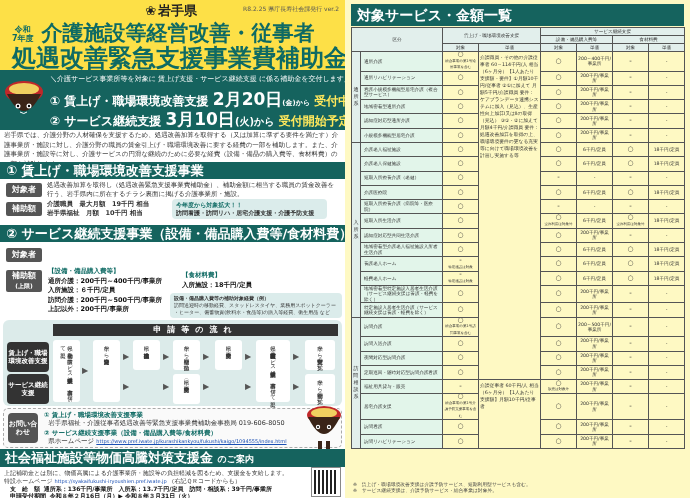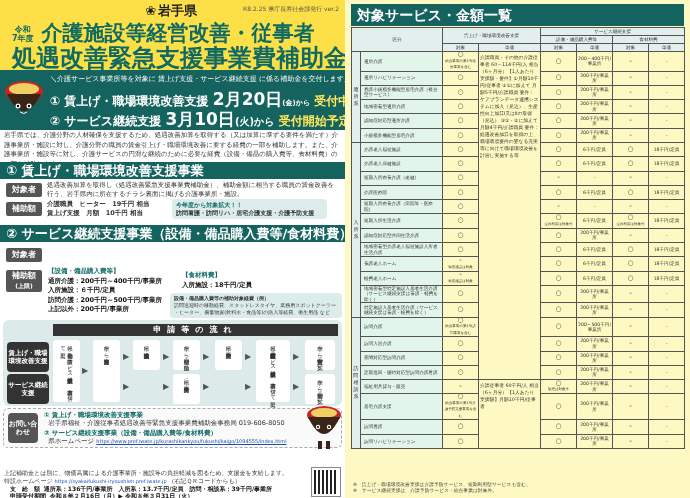--- a/index.html
+++ b/index.html
@@ -79,21 +79,21 @@
     <div class="line" style="top:18px"><span>① 賃上げ・職場環境改善支援</span> <span class="big">2月20日</span><span style="font-size:7px">(金)から</span> <span class="y">受付中！</span></div>
     <div class="line" style="top:38px"><span>② サービス継続支援</span> <span class="big">3月10日</span><span style="font-size:10px">(火)から</span> <span class="y">受付開始予定！</span></div>
   </div>
 
   <div class="intro">岩手県では、介護分野の人材確保を支援するため、処遇改善加算を取得する（又は加算に準ずる要件を満たす）介護事業所・施設に対し、介護分野の職員の賃金引上げ・職場環境改善に要する経費の一部を補助します。また、介護事業所・施設等に対し、介護サービスの円滑な継続のために必要な経費（設備・備品の購入費等、食材料費）の一部を補助します。</div>
 
   <div class="sec" style="top:162px">① 賃上げ・職場環境改善支援事業</div>
   <div class="lab" style="top:183px">対象者</div>
   <div class="txt" style="left:47px;top:181px"><span>処遇改善加算を取得し（処遇改善緊急支援事業費補助金）、補助金額に相当する職員の賃金改善を</span><br><span>行う、岩手県内に所在するチラシ裏面に掲げる介護事業所・施設。</span></div>
   <div class="lab" style="top:202px">補助額</div>
-  <div class="txt" style="left:47px;top:200px;font-weight:bold"><span>介護職員　ヒーター　19千円 相当</span><br><span>賃上げ支援　月額　10千円 相当</span></div>
+  <div class="txt" style="left:47px;top:200px;font-weight:bold"><span>介護職員　最大月額　19千円 相当</span><br><span>岩手県福祉　月額　10千円 相当</span></div>
   <div class="note" style="left:172px;top:199px;width:155px"><span style="color:#0e6a63;font-weight:bold">今年度から対象拡大！！</span><br><b>訪問看護・訪問リハ・居宅介護支援・介護予防支援</b></div>
 
   <div class="sec" style="top:225px">② サービス継続支援事業（設備・備品購入費等/食材料費）</div>
   <div class="lab" style="top:248px">対象者</div>
   <div class="lab" style="top:270px;height:22px;line-height:10px;padding-top:1px"><span>補助額</span><br><span style="font-size:6px">(上限)</span></div>
   <div class="txt" style="left:48px;top:267px;line-height:9.5px"><b style="color:#0e6a63">【設備・備品購入費等】</b><br><b>通所介護：200千円～400千円/事業所</b><br><b>入所施設：６千円/定員</b><br><b>訪問介護：200千円～500千円/事業所</b><br><b>上記以外：200千円/事業所</b></div>
   <div class="txt" style="left:182px;top:270px;line-height:10px"><b style="color:#0e6a63">【食材料費】</b><br><b>入所施設：18千円/定員</b></div>
   <div class="note" style="left:170px;top:293px;width:172px;font-size:5px;line-height:7px"><b>設備・備品購入費等の補助対象経費（例）</b><br><span>訪問送迎時の移動経費、スタッドレスタイヤ、業務用スポットクーラー</span><br><span>・ヒーター、備蓄物資(飲料水・食品等)の購入等経費、衛生用品 など</span></div>
 
   <div class="flow">
@@ -132,20 +132,21 @@
       <ellipse cx="19" cy="8" rx="13" ry="5" fill="#f0d060"></ellipse>
       <path d="M3 12 Q19 46 35 12 Z" fill="#3a2418"></path>
       <circle cx="13" cy="22" r="2.2" fill="#fff"></circle>
       <circle cx="24" cy="22" r="2.2" fill="#fff"></circle>
       <circle cx="13" cy="22" r="1" fill="#000"></circle>
       <circle cx="24" cy="22" r="1" fill="#000"></circle>
       <rect x="13" y="36" width="4" height="8" fill="#3a2418"></rect>
       <rect x="21" y="36" width="4" height="8" fill="#3a2418"></rect>
     </svg>
 
+  <div class="sec3"><span>社会福祉施設等物価高騰対策支援金</span> <small>のご案内</small></div>
   <div class="bot" style="top:469px">上記補助金とは別に、物価高騰による介護事業所・施設等の負担軽減を図るため、支援金を支給します。</div>
   <div class="bot" style="top:477px"><span>特設ホームページ</span> <a>https://syakaifukushi-iryoushien.pref.iwate.jp</a> <span>（右記ＱＲコードからも）</span></div>
   <div class="bot" style="top:485px;left:10px"><b>支　給　額</b>&nbsp;&nbsp;<b>通所系：136千円/事業所　入所系：13.7千円/定員　訪問・相談系：39千円/事業所</b></div>
   <div class="bot" style="top:492px;left:10px"><b>申請受付期間</b>&nbsp;&nbsp;<b>令和８年２月16日（月）▶ 令和８年３月31日（火）</b></div>
   <div class="qr"></div>
 </div>
 
 <div class="right">
   <div class="rtitle">対象サービス・金額一覧</div>
   <table>

